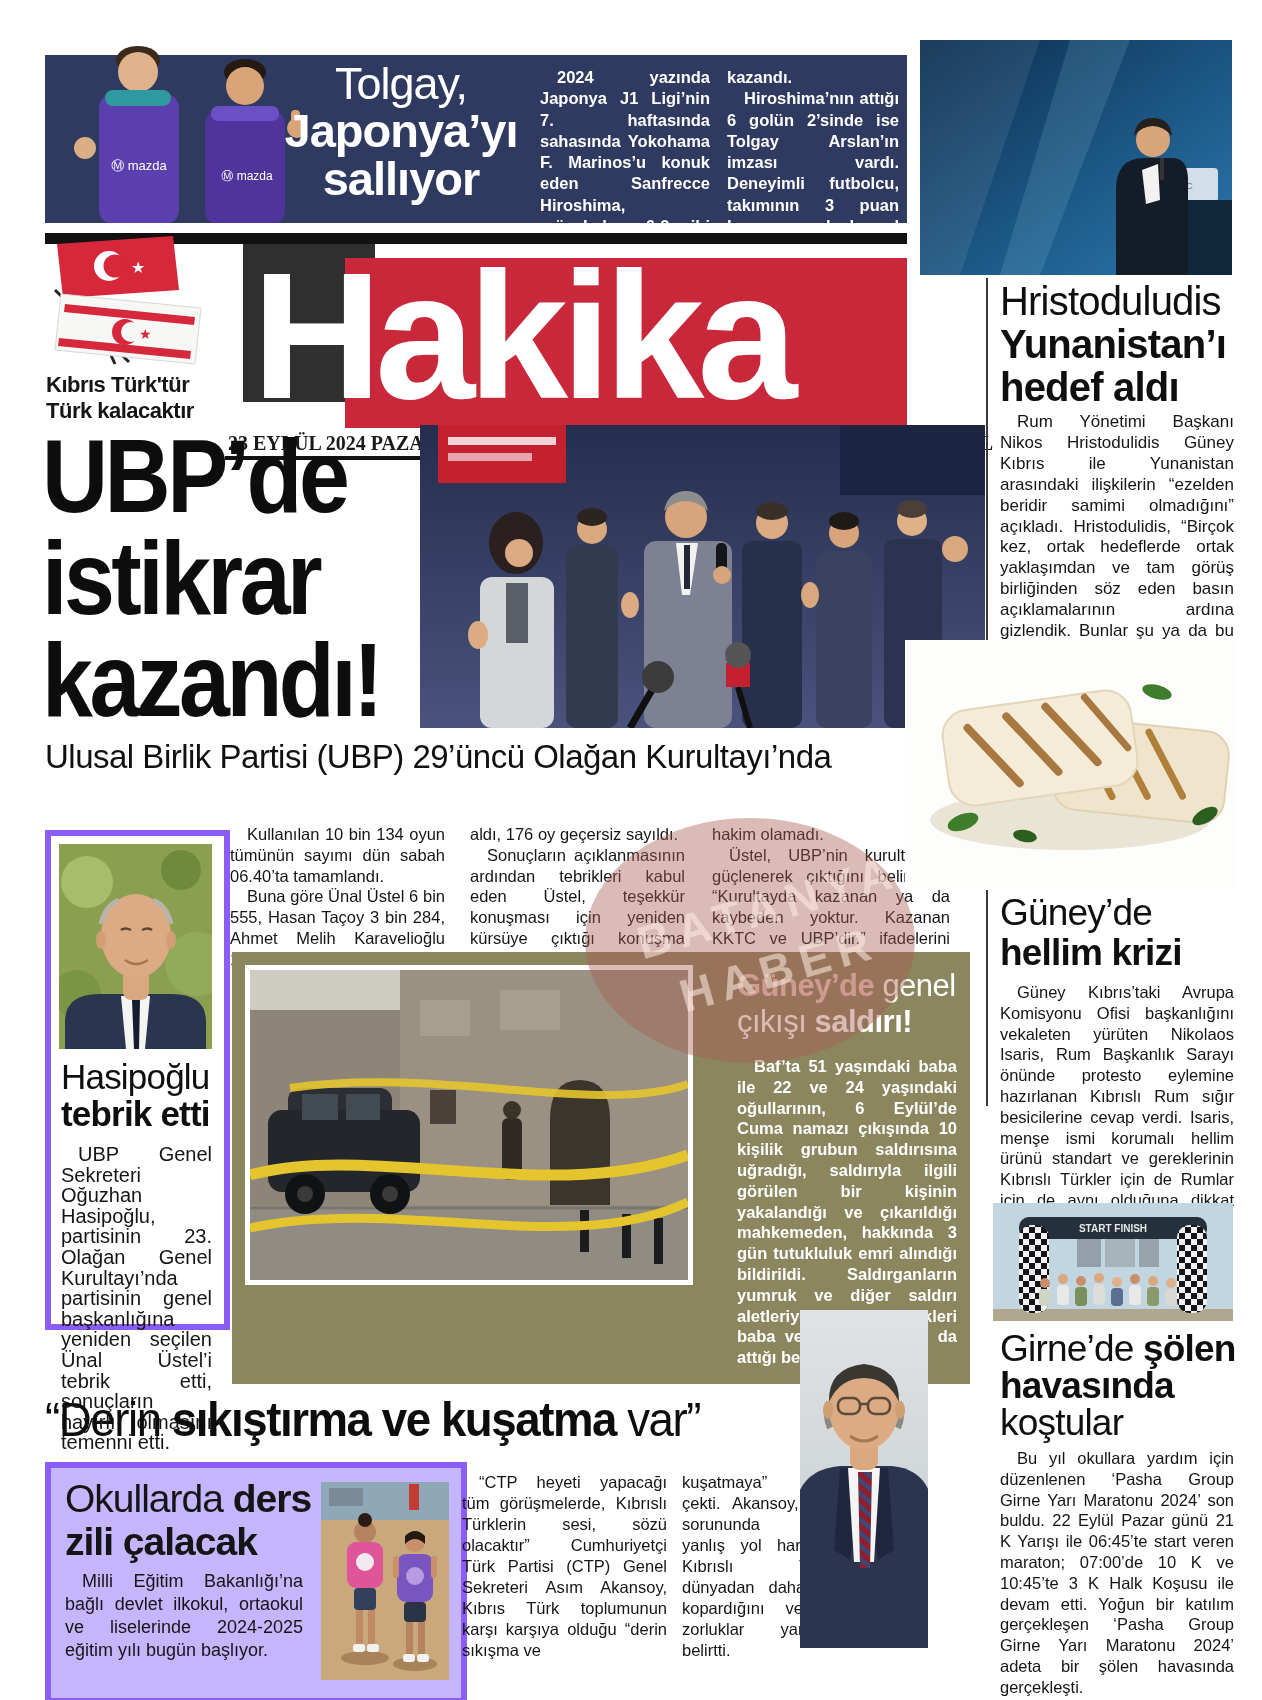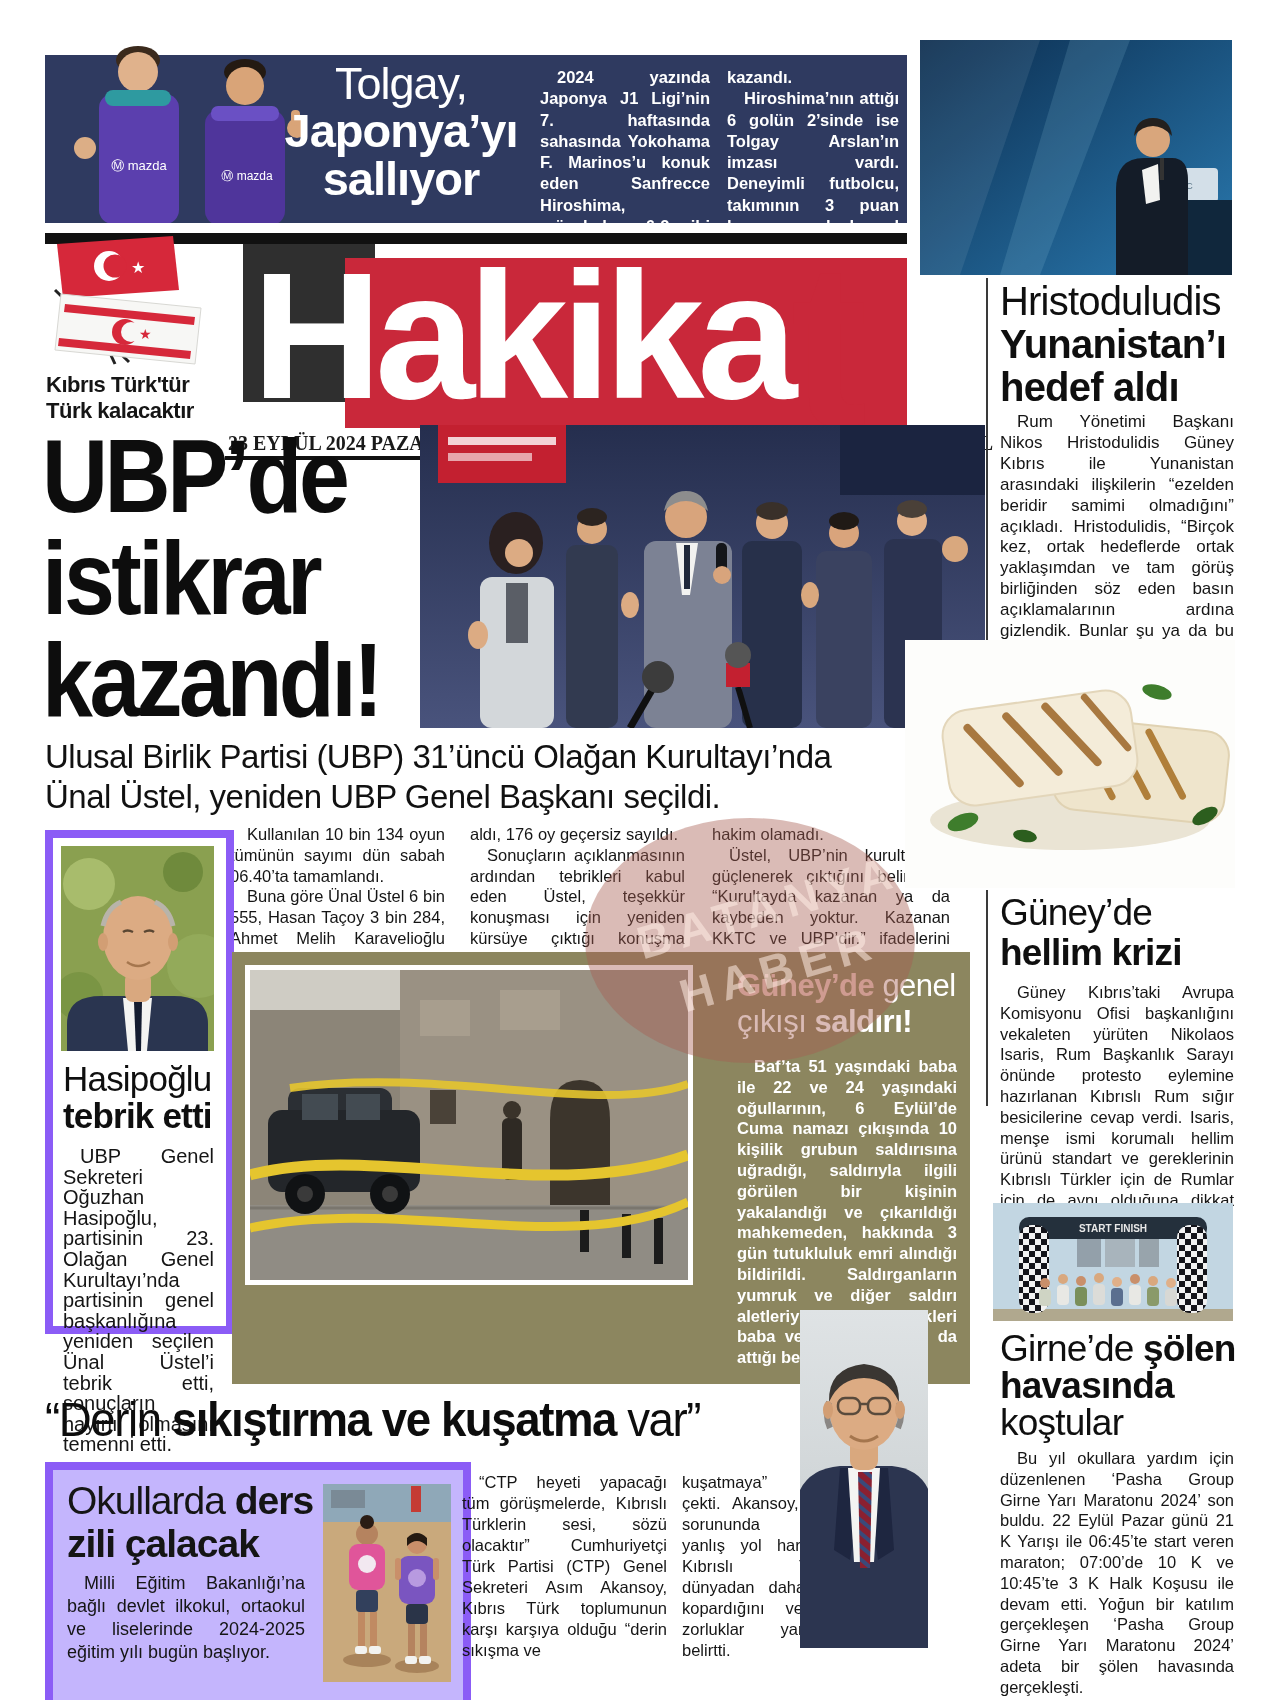--- a/index.html
+++ b/index.html
@@ -31,21 +31,21 @@
   .olive{background:#8c865f;}
   .sal-title{font-size:31px;line-height:1.16;color:#fff;font-weight:400;letter-spacing:-0.5px;}
   .sal-title b{font-weight:bold;}
   .sal-title .pink{color:#ecc9bf;font-weight:bold;}
   .sal-body{font-size:16.5px;line-height:20.8px;font-weight:bold;color:#fff;}
   
   .quotehl{font-size:48px;line-height:1.0;letter-spacing:-1.5px;color:#0d0d0d;
            transform:scaleX(0.95);transform-origin:left top;white-space:nowrap;}
   .quotehl b{font-weight:bold;}
   .quotehl .light{font-weight:400;}
-  .box{border:8px solid #8b5cf6;}
+  .box{border:6px solid #8b5cf6;}
   .okul-title{font-size:39px;line-height:1.1;font-weight:bold;letter-spacing:-1px;}
   .okul-title .light{font-weight:400;}
   .photo{overflow:hidden;}
   .photo svg{display:block;}
   .wm{border-radius:50%;background:rgba(166,92,80,0.42);pointer-events:none;}
   .wm span{position:absolute;font-weight:bold;color:rgba(255,236,228,0.55);letter-spacing:8px;
            transform:rotate(-16deg);white-space:nowrap;}
   .rule{background:#111;}
   .divider{background:#3a3a3a;}
 </style>
@@ -208,22 +208,21 @@
       <circle cx="238" cy="252" r="16" fill="#3c3c3c"></circle>
       <line x1="330" y1="303" x2="318" y2="262" stroke="#101010" stroke-width="6"></line>
       <rect x="306" y="238" width="24" height="24" fill="#c32030"></rect>
       <circle cx="318" cy="230" r="13" fill="#555"></circle>
       <ellipse cx="210" cy="180" rx="9" ry="13" fill="#dcab83"></ellipse>
       <ellipse cx="390" cy="170" rx="9" ry="13" fill="#d9a87e"></ellipse>
     </svg>
   </div>
 
   <div class="abs subhl" style="left:45px;top:737px;width:880px;">
-    <div>Ulusal Birlik Partisi (UBP) 31’üncü Olağan Kurultayı’nda</div>
-    <div>Ünal Üstel, yeniden UBP Genel Başkanı seçildi.</div>
+    <div>Ulusal Birlik Partisi (UBP) 29’üncü Olağan Kurultayı’nda</div>
   </div>
 
   <div class="abs bt jt" style="left:230px;top:824px;width:215px;">
     <p>Kullanılan 10 bin 134 oyun tümünün sayımı dün sabah 06.40’ta tamamlandı.</p>
     <p>Buna göre Ünal Üstel 6 bin 555, Hasan Taçoy 3 bin 284, Ahmet Melih Karavelioğlu 121 oy</p>
   </div>
   <div class="abs bt jt" style="left:470px;top:824px;width:215px;">
     <p class="noind">aldı, 176 oy geçersiz sayıldı.</p>
     <p>Sonuçların açıklanmasının ardından tebrikleri kabul eden Üstel, teşekkür konuşması için yeniden kürsüye çıktığı konuşma yaparken gözyaşlarına</p>
   </div>

